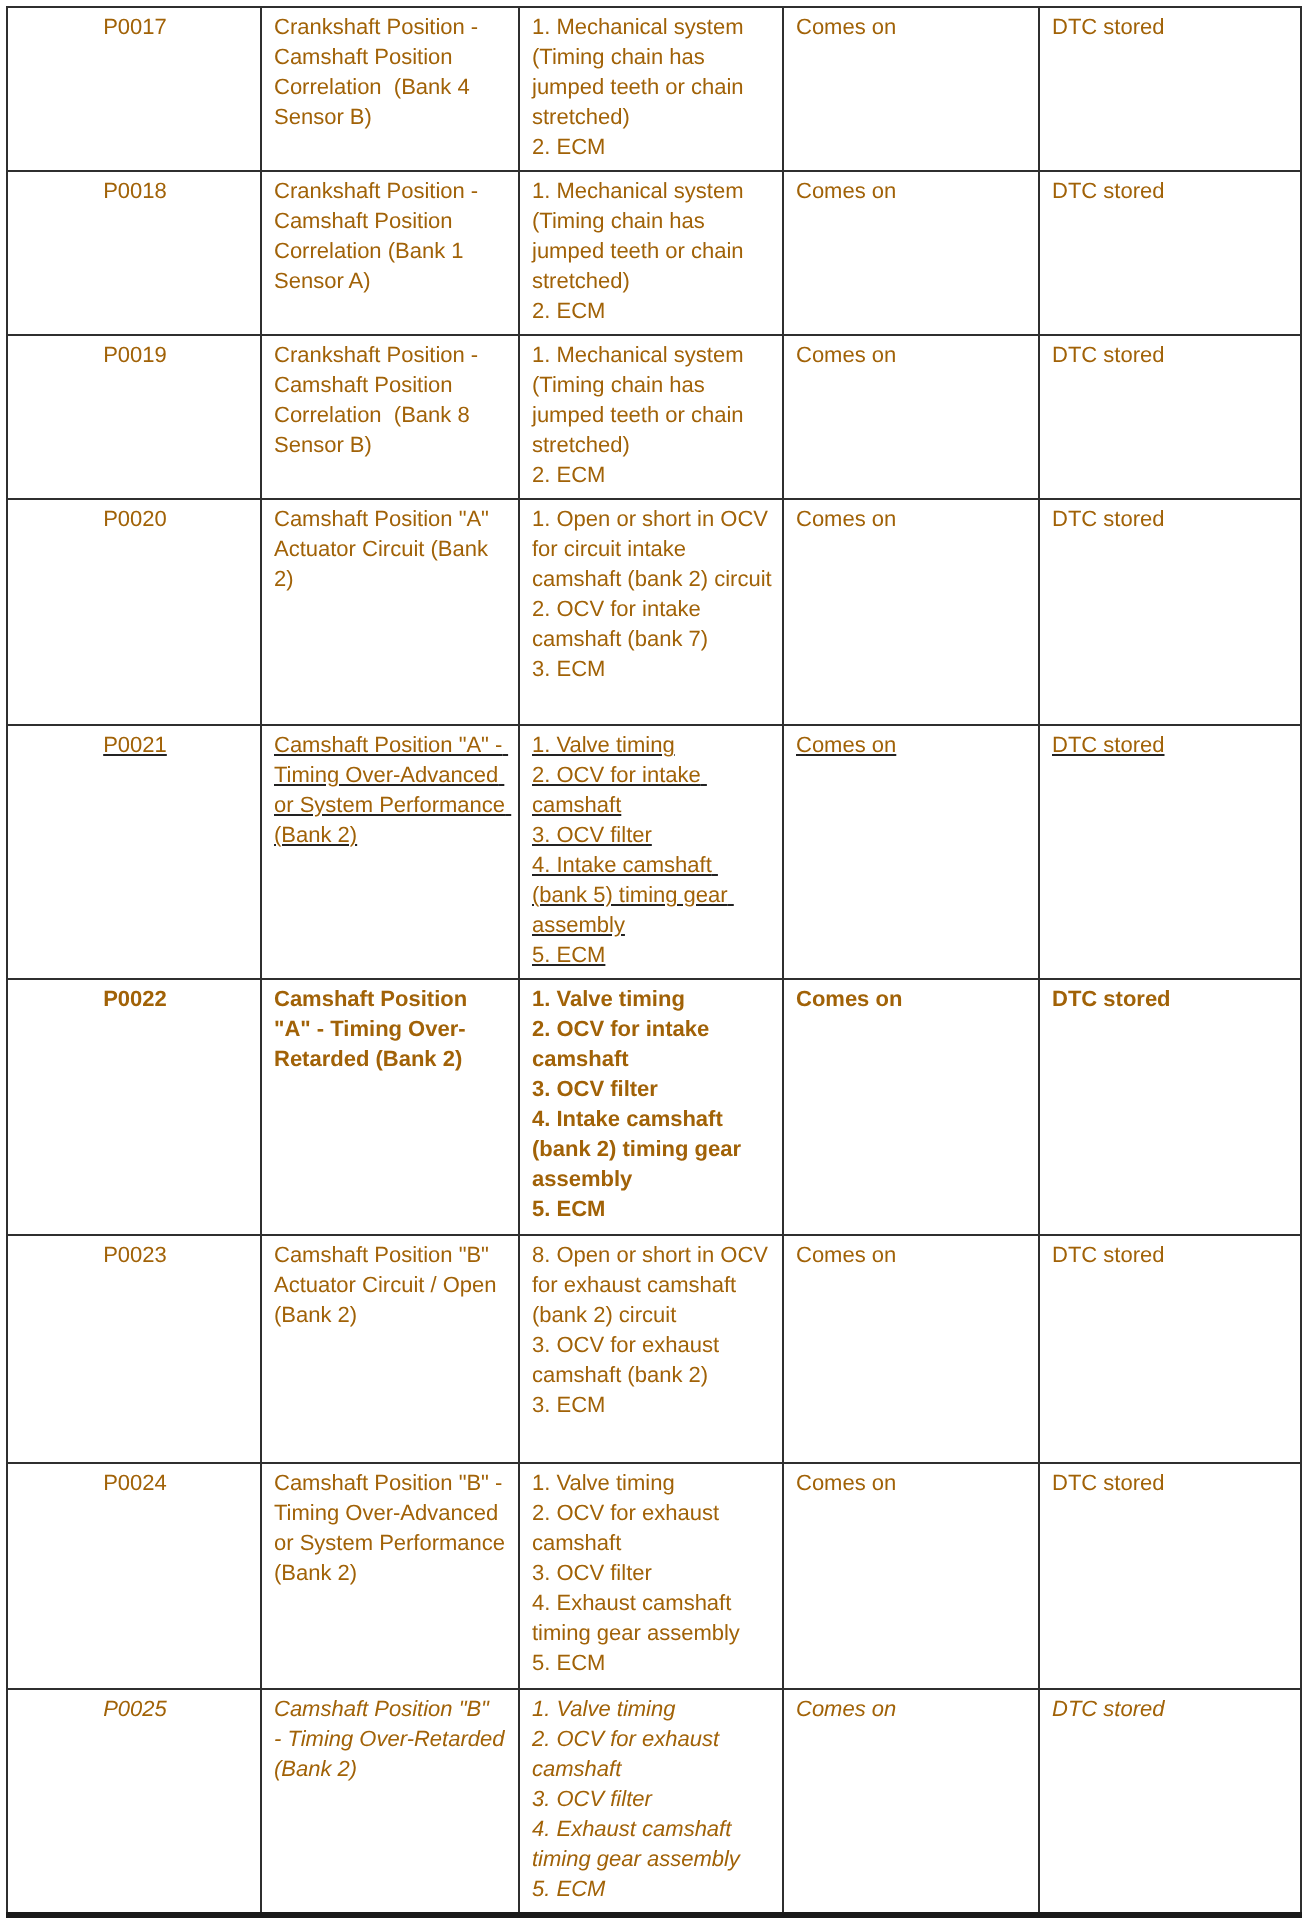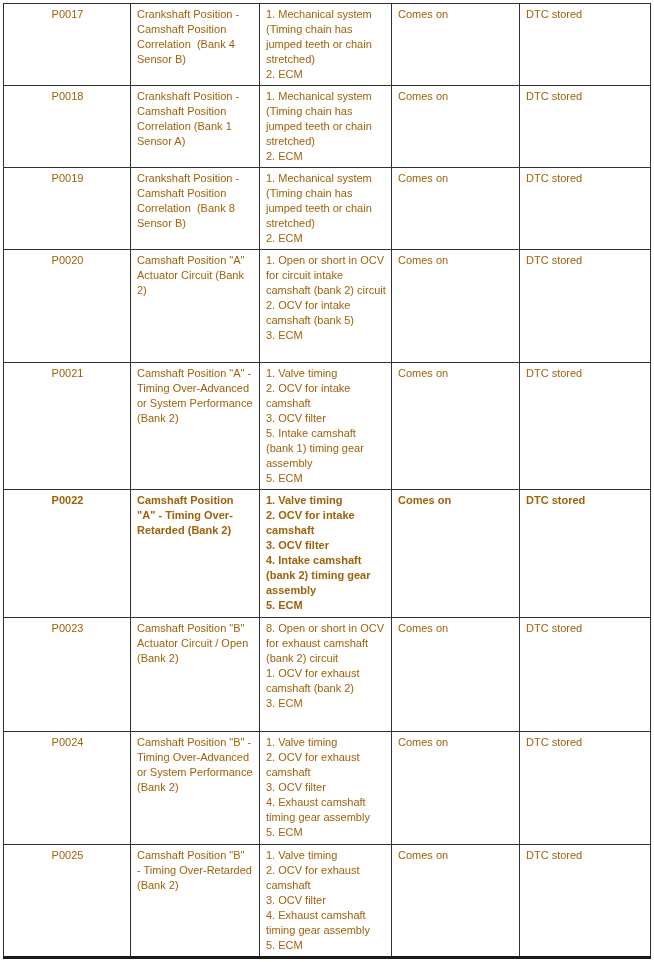--- a/index.html
+++ b/index.html
@@ -85,34 +85,34 @@
             <div class="cause-line">2. ECM</div>
           </td>
     <td class="col-mil"><span>Comes on</span></td>
     <td class="col-memory"><span>DTC stored</span></td>
   </tr>
         <tr style="height: 113px;">
     <td class="col-code"><span>P0020</span></td>
     <td class="col-desc"><span>Camshaft Position "A" Actuator Circuit (Bank 2)</span></td>
     <td class="col-causes">
             <div class="cause-line">1. Open or short in OCV for circuit intake camshaft (bank 2) circuit</div>
-            <div class="cause-line">2. OCV for intake camshaft (bank 5)</div>
+            <div class="cause-line">2. OCV for intake camshaft (bank 7)</div>
             <div class="cause-line">3. ECM</div>
           </td>
     <td class="col-mil"><span>Comes on</span></td>
     <td class="col-memory"><span>DTC stored</span></td>
   </tr>
-        <tr style="height: 100px;">
+        <tr style="height: 100px; text-decoration: underline;">
     <td class="col-code"><span>P0021</span></td>
     <td class="col-desc"><span>Camshaft Position "A" - Timing Over-Advanced or System Performance (Bank 2)</span></td>
     <td class="col-causes">
             <div class="cause-line">1. Valve timing</div>
             <div class="cause-line">2. OCV for intake camshaft</div>
             <div class="cause-line">3. OCV filter</div>
-            <div class="cause-line">5. Intake camshaft (bank 1) timing gear assembly</div>
+            <div class="cause-line">4. Intake camshaft (bank 5) timing gear assembly</div>
             <div class="cause-line">5. ECM</div>
           </td>
     <td class="col-mil"><span>Comes on</span></td>
     <td class="col-memory"><span>DTC stored</span></td>
   </tr>
         <tr style="height: 128px; font-weight: bold;">
     <td class="col-code"><span>P0022</span></td>
     <td class="col-desc"><span>Camshaft Position "A" - Timing Over-Retarded (Bank 2)</span></td>
     <td class="col-causes">
             <div class="cause-line">1. Valve timing</div>
@@ -122,40 +122,40 @@
             <div class="cause-line">5. ECM</div>
           </td>
     <td class="col-mil"><span>Comes on</span></td>
     <td class="col-memory"><span>DTC stored</span></td>
   </tr>
         <tr style="height: 114px;">
     <td class="col-code"><span>P0023</span></td>
     <td class="col-desc"><span>Camshaft Position "B" Actuator Circuit / Open (Bank 2)</span></td>
     <td class="col-causes">
             <div class="cause-line">8. Open or short in OCV for exhaust camshaft (bank 2) circuit</div>
-            <div class="cause-line">1. OCV for exhaust camshaft (bank 2)</div>
+            <div class="cause-line">3. OCV for exhaust camshaft (bank 2)</div>
             <div class="cause-line">3. ECM</div>
           </td>
     <td class="col-mil"><span>Comes on</span></td>
     <td class="col-memory"><span>DTC stored</span></td>
   </tr>
         <tr style="height: 113px; margin-top: 30px;">
     <td class="col-code"><span>P0024</span></td>
     <td class="col-desc"><span>Camshaft Position "B" - Timing Over-Advanced or System Performance (Bank 2)</span></td>
     <td class="col-causes">
             <div class="cause-line">1. Valve timing</div>
             <div class="cause-line">2. OCV for exhaust camshaft</div>
             <div class="cause-line">3. OCV filter</div>
             <div class="cause-line">4. Exhaust camshaft timing gear assembly</div>
             <div class="cause-line">5. ECM</div>
           </td>
     <td class="col-mil"><span>Comes on</span></td>
     <td class="col-memory"><span>DTC stored</span></td>
   </tr>
-        <tr style="height: 110px;">
+        <tr style="height: 110px; font-style: italic;">
     <td class="col-code"><span>P0025</span></td>
     <td class="col-desc"><span>Camshaft Position "B"  - Timing Over-Retarded (Bank 2)</span></td>
     <td class="col-causes">
             <div class="cause-line">1. Valve timing</div>
             <div class="cause-line">2. OCV for exhaust camshaft</div>
             <div class="cause-line">3. OCV filter</div>
             <div class="cause-line">4. Exhaust camshaft timing gear assembly</div>
             <div class="cause-line">5. ECM</div>
           </td>
     <td class="col-mil"><span>Comes on</span></td>

